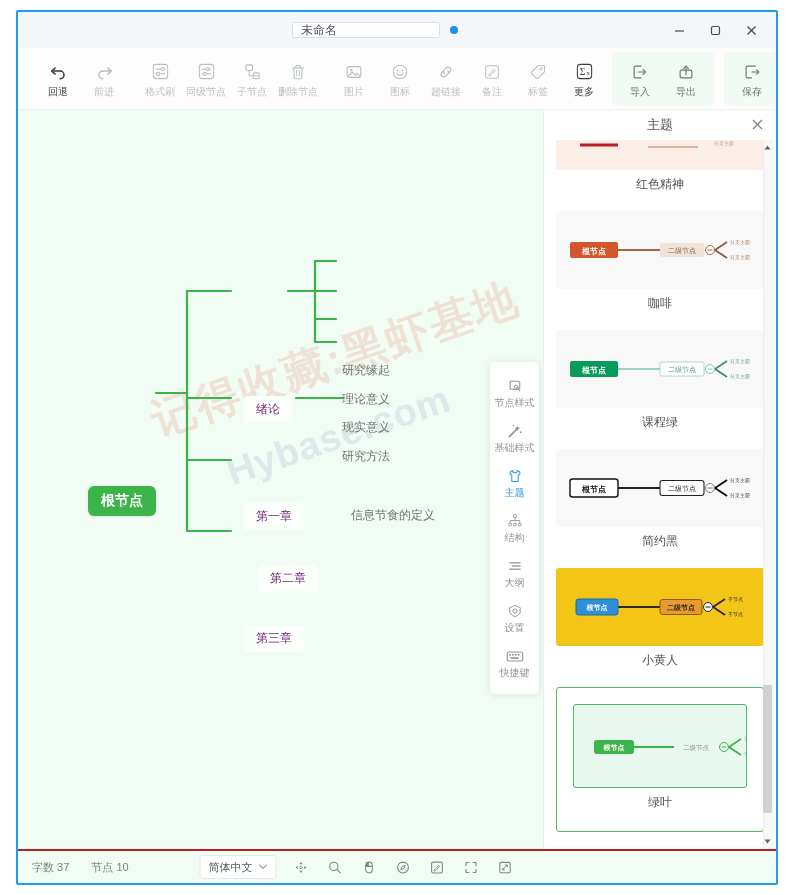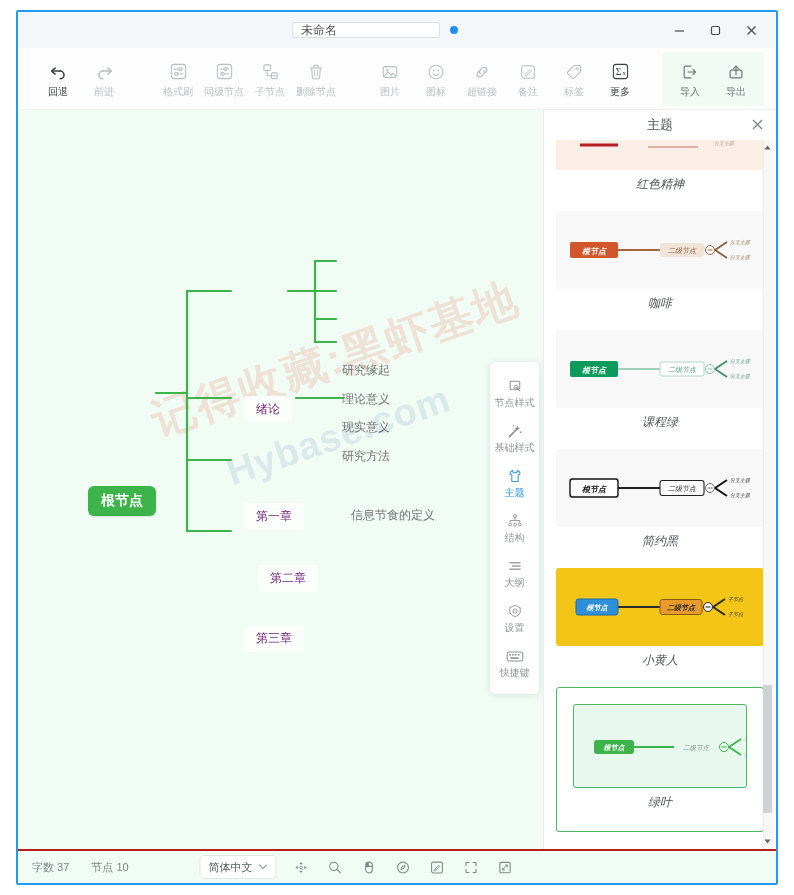--- a/index.html
+++ b/index.html
@@ -238,21 +238,21 @@
     width: 22px; height: 22px;
     display: flex; align-items: center; justify-content: center;
     color: #7b8287; font-size: 15px; cursor: pointer;
   }
   #panel-scroll {
     flex: 1 1 auto;
     overflow: hidden;
     position: relative;
     padding: 0 12px;
   }
-  .theme-card { margin-bottom: 14px; font-style: italic; }
+  .theme-card { margin-bottom: 14px; }
   .theme-prev {
     height: 78px;
     border-radius: 3px;
     position: relative;
     overflow: hidden;
     cursor: pointer;
   }
   .theme-card.selected .theme-prev {
     border: 1px solid #4cb963;
   }
@@ -519,20 +519,32 @@
         </div>
         <div class="tb-item">
           <span class="tb-ico">
             <svg width="18" height="18" viewBox="0 0 20 20">
                 <rect x="3.5" y="8" width="13" height="8.5" rx="1.5" fill="none" stroke="currentColor" stroke-width="1.3"></rect>
                 <path d="M10 13 V3.5" stroke="currentColor" stroke-width="1.3" stroke-linecap="round"></path>
                 <path d="M7.3 6.2 L10 3.5 L12.7 6.2" fill="none" stroke="currentColor" stroke-width="1.3" stroke-linecap="round" stroke-linejoin="round"></path>
               </svg>
           </span>
           <span class="tb-lab">导出</span>
+        </div>
+      </div>
+      <div class="tb-group boxed">
+        <div class="tb-item">
+          <span class="tb-ico">
+            <svg width="18" height="18" viewBox="0 0 20 20">
+                <path d="M14 3.5 H5 a1.5 1.5 0 0 0 -1.5 1.5 V15 a1.5 1.5 0 0 0 1.5 1.5 h5" fill="none" stroke="currentColor" stroke-width="1.3"></path>
+                <path d="M10 10 H17.5" stroke="currentColor" stroke-width="1.3" stroke-linecap="round"></path>
+                <path d="M15 7.6 L17.5 10 L15 12.4" fill="none" stroke="currentColor" stroke-width="1.3" stroke-linecap="round" stroke-linejoin="round"></path>
+              </svg>
+          </span>
+          <span class="tb-lab">保存</span>
         </div>
       </div>
     </div>
   </div>
 
   <div id="body">
 
     <div id="canvas">
 
       <div id="watermark">

